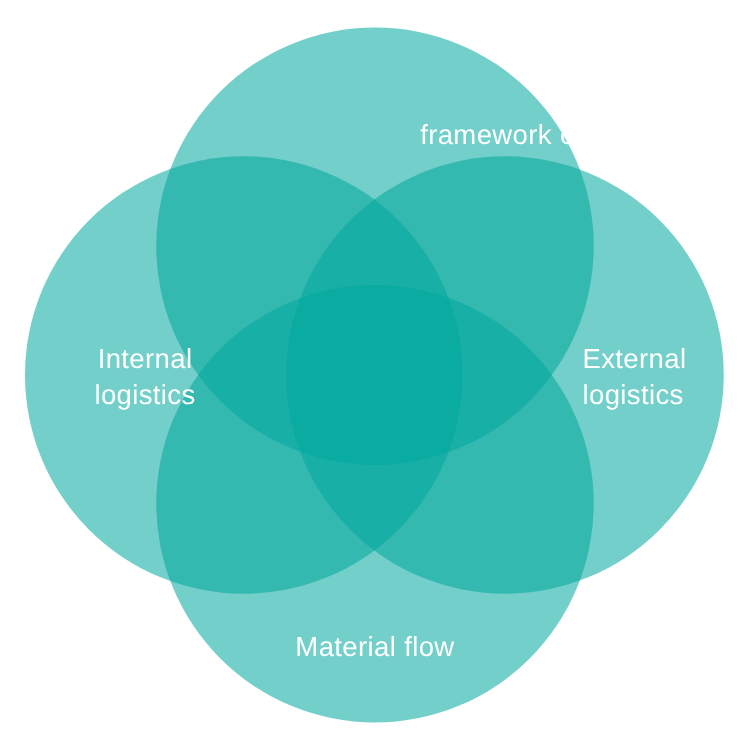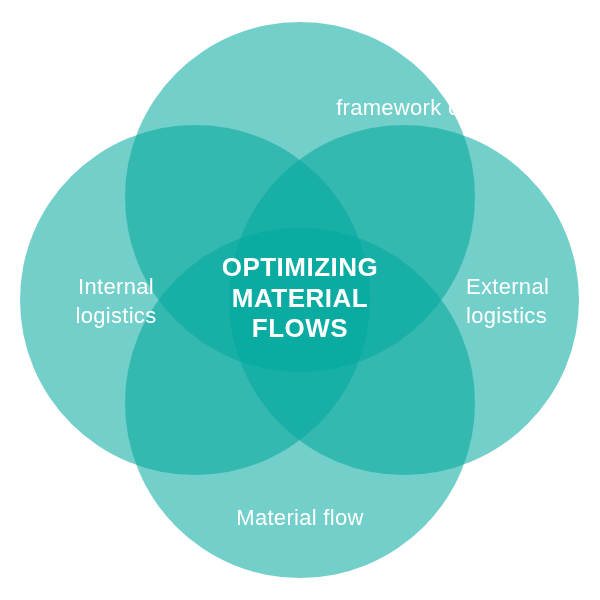--- a/index.html
+++ b/index.html
@@ -92,17 +92,14 @@
 framework conditions</div>
 
   <div class="label label-left">Internal
 logistics</div>
 
   <div class="label label-right">External
 logistics</div>
 
   <div class="label label-bottom">Material flow</div>
 
-  <div class="center-title">OPTIMIZING
-MATERIAL
-FLOWS</div>
 
 </div>
 
 </body></html>

